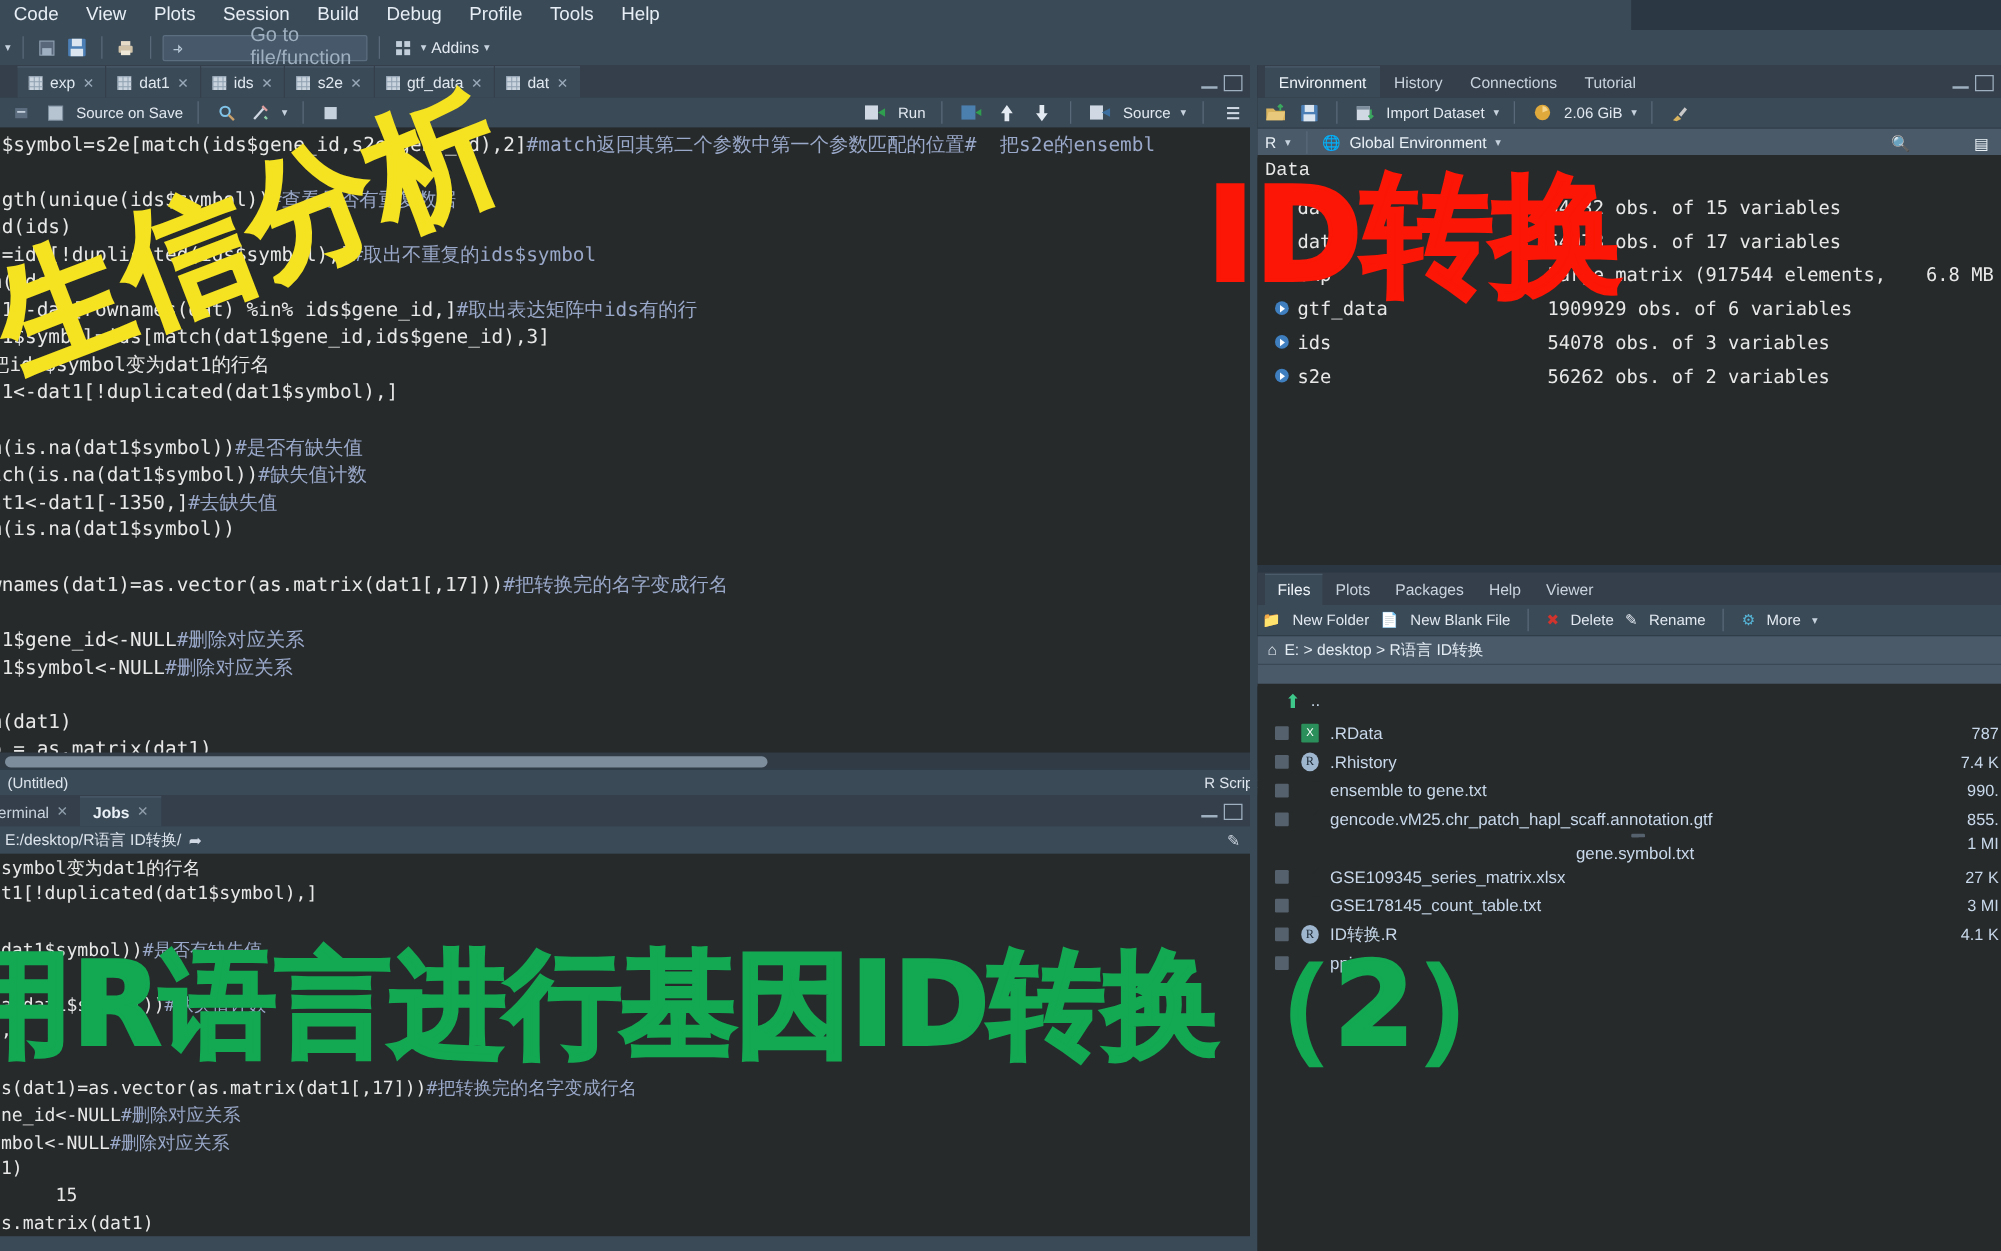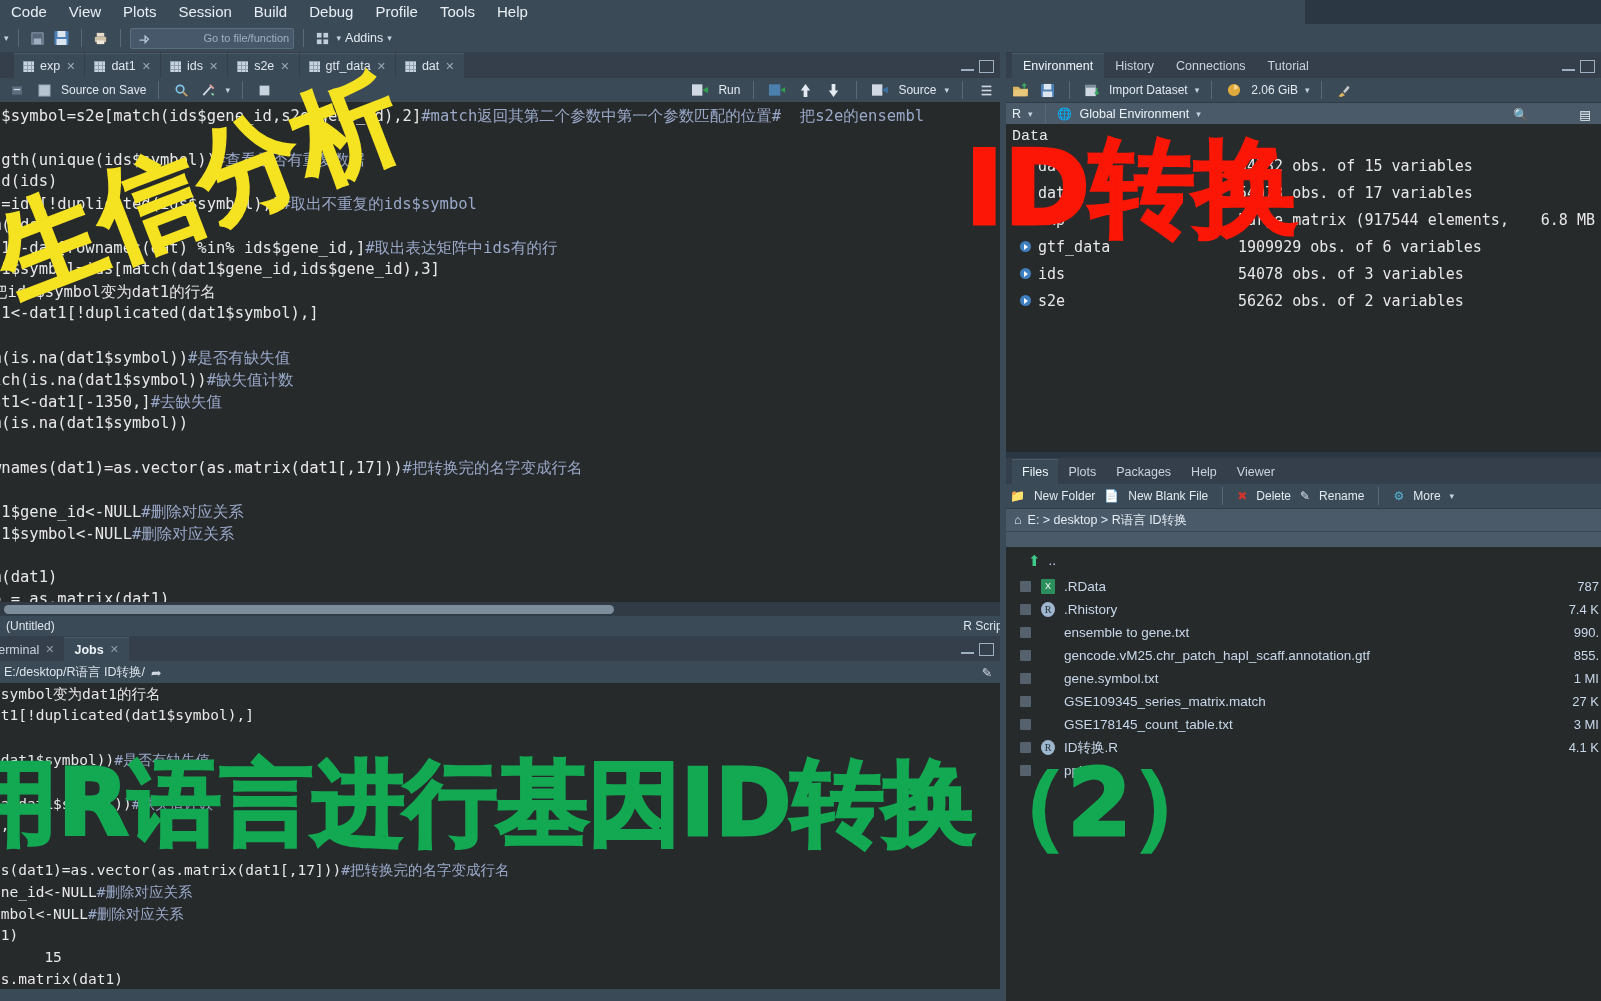--- a/index.html
+++ b/index.html
@@ -15,21 +15,21 @@
     background:#3b4a57;display:flex;align-items:center;padding-left:0px;}
   .menubar .mi{font-size:15px;color:#e7eef5;padding:0 11px;line-height:24px;white-space:nowrap;}
 
   
   .maintool{position:absolute;left:0;top:24px;width:1601px;height:28px;
     background:#3b4a57;border-bottom:1px solid #2f3d49;display:flex;align-items:center;gap:4px;padding-left:2px;}
   .tbtn{width:20px;height:20px;border-radius:2px;display:flex;align-items:center;justify-content:center;}
   .sep{width:1px;height:18px;background:#59697a;margin:0 5px;}
   .gotofile{width:156px;height:19px;background:#46586a;border:1px solid #5b6e80;border-radius:2px;
     display:flex;align-items:center;gap:6px;padding-left:6px;}
-  .gotofile span{font-size:11px;color:#9fb0c0;margin-left:48px;}
+  .gotofile span{font-size:16px;color:#9fb0c0;margin-left:48px;}
   .addins{font-size:12.5px;color:#e3eaf2;}
   .caret{font-size:9px;color:#c6d2dd;}
 
   
   .source{position:absolute;left:0;top:52px;width:1000px;height:584px;background:#2b3742;}
   .srctabs{height:26px;background:#343f4b;display:flex;align-items:flex-end;position:relative;}
   .stab{height:24px;display:flex;align-items:center;gap:6px;padding:0 9px;background:#3b4a57;
     margin-right:1px;border-top:1px solid #4b5b6a;font-size:12.5px;color:#dfe7ef;white-space:nowrap;}
   .stab .sq{width:11px;height:11px;background:#c9d4df;display:block;
     background-image:linear-gradient(#8fa0b0 1px,transparent 1px),linear-gradient(90deg,#8fa0b0 1px,transparent 1px);
@@ -545,30 +545,30 @@
           <span class="ficon"><span class="fdoc"></span></span>
           <span class="fname">ensemble to gene.txt</span>
           <span class="fsize">990.</span>
         </div>
         <div class="frow" style="top: 97px;">
           <span class="fchk"></span>
           <span class="ficon"><span class="fdoc"></span></span>
           <span class="fname">gencode.vM25.chr_patch_hapl_scaff.annotation.gtf</span>
           <span class="fsize">855.</span>
         </div>
-        <div class="frow" style="top: 120px;">
+        <div class="frow" style="top: 120px; flex-direction: column;">
           <span class="fchk"></span>
           <span class="ficon"><span class="fdoc"></span></span>
           <span class="fname">gene.symbol.txt</span>
           <span class="fsize">1 MI</span>
         </div>
         <div class="frow" style="top: 143px;">
           <span class="fchk"></span>
           <span class="ficon"><span class="fdoc"></span></span>
-          <span class="fname">GSE109345_series_matrix.match</span>
+          <span class="fname">GSE109345_series_matrix.xlsx</span>
           <span class="fsize">27 K</span>
         </div>
         <div class="frow" style="top: 166px;">
           <span class="fchk"></span>
           <span class="ficon"><span class="fdoc"></span></span>
           <span class="fname">GSE178145_count_table.txt</span>
           <span class="fsize">3 MI</span>
         </div>
         <div class="frow" style="top: 189px;">
           <span class="fchk"></span>

